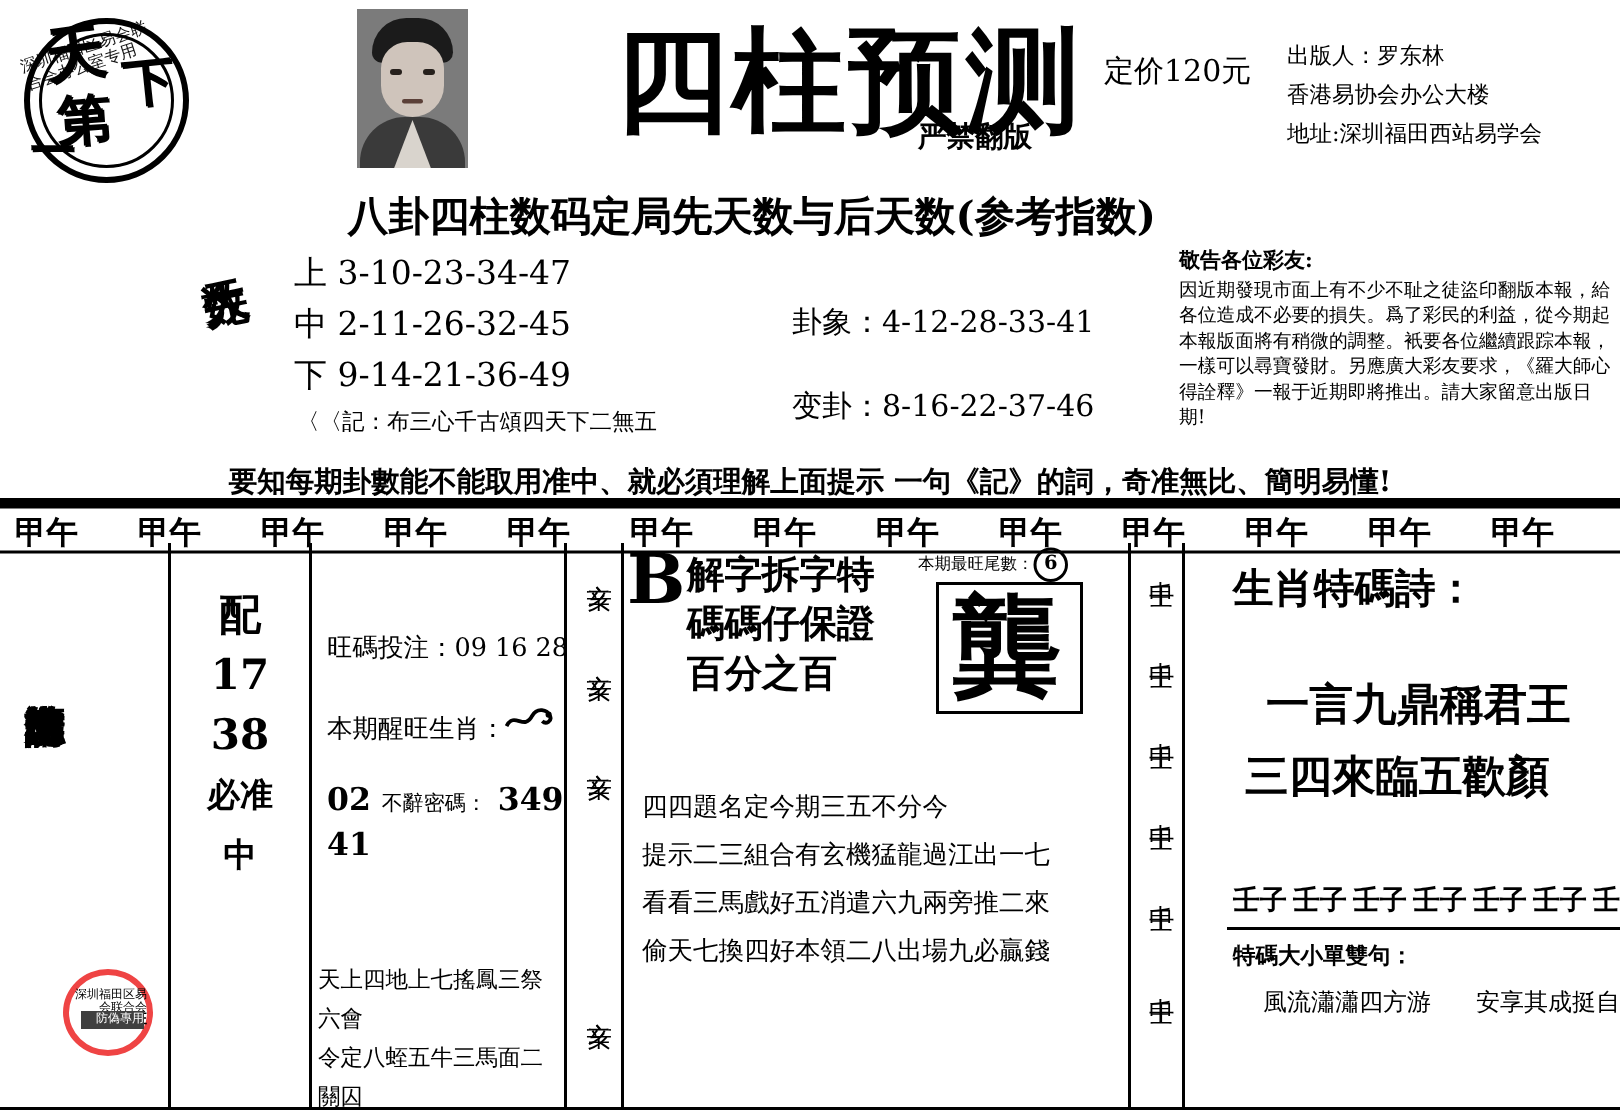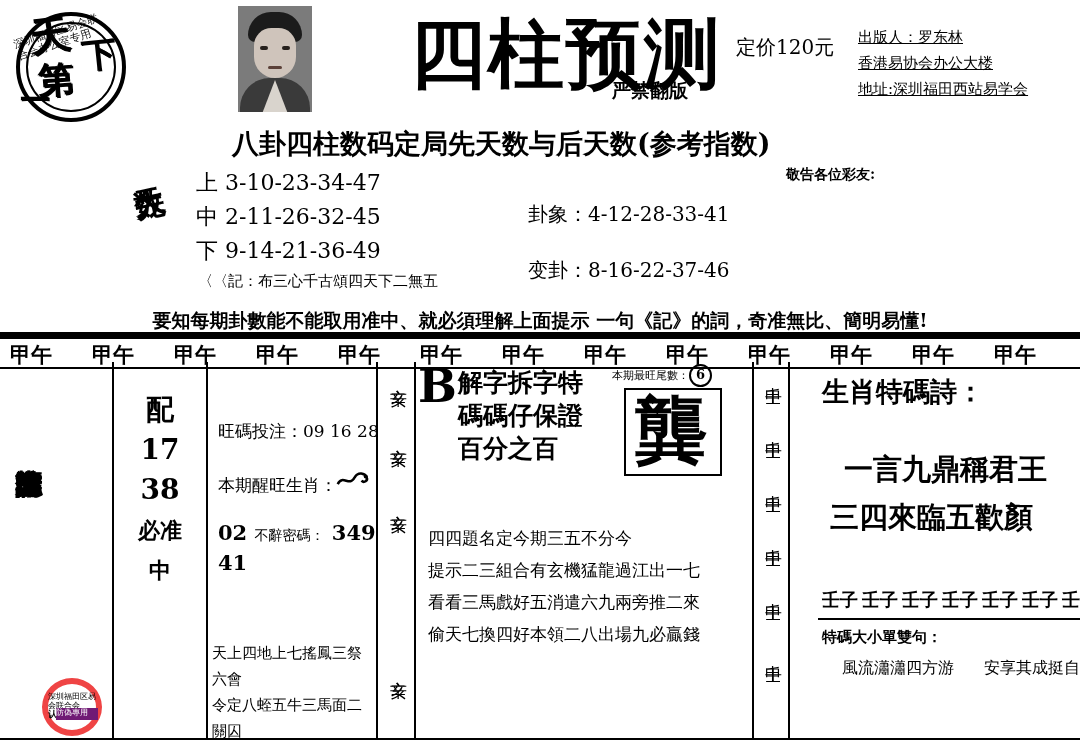--- a/index.html
+++ b/index.html
@@ -37,21 +37,21 @@
   #photo .eyeL{left:22px;} #photo .eyeR{left:44px;}
   #photo .mouth{position:absolute;left:30px;top:60px;width:14px;height:3px;background:#5b4038;border-radius:2px;}
   #photo .body{position:absolute;left:2px;top:72px;width:70px;height:36px;background:#3a3a3a;border-radius:30px 30px 0 0;}
   #photo .shirt{position:absolute;left:24px;top:74px;width:26px;height:34px;background:#d9d4cd;clip-path:polygon(50% 0,100% 100%,0 100%);}
 
   
   #title{left:410px;top:16px;font-size:76px;line-height:76px;font-weight:bold;letter-spacing:2px;
       font-family:"DejaVu Serif","Liberation Serif",serif;}
   #ban{left:612px;top:78px;font-size:19px;font-weight:bold;font-family:"DejaVu Serif",serif;}
   #price{left:736px;top:34px;font-size:20px;font-family:"DejaVu Serif",serif;}
-  #pubinfo{left:858px;top:24px;font-size:15px;line-height:26px;font-family:"DejaVu Serif",serif;text-decoration:underline;}
+  #pubinfo{left:858px;top:24px;font-size:15px;line-height:26px;font-family:"DejaVu Serif",serif;}
 
   #subtitle{left:232px;top:126px;font-size:27px;font-weight:bold;font-family:"DejaVu Serif",serif;}
 
   
   #numblock{left:196px;top:166px;font-size:22px;line-height:34px;font-family:"DejaVu Serif",serif;}
   #guaxiang{left:528px;top:186px;font-size:20px;line-height:56px;font-family:"DejaVu Serif",serif;}
   #notejj{left:198px;top:272px;font-size:15px;font-family:Liberation Mono, monospace;}
 
   
   #notice{left:786px;top:166px;width:288px;font-size:12.5px;line-height:17px;font-family:"DejaVu Serif",serif;}
@@ -66,24 +66,24 @@
 
   
   #grid{left:0;top:362px;width:1080px;height:378px;}
   .vline{position:absolute;top:0;bottom:0;width:2px;background:#000;}
   .hline{position:absolute;left:0;right:0;height:2px;background:#000;}
 
   
   #colA{position:absolute;left:0;top:0;width:112px;height:378px;}
   #colA .vtxt{position:absolute;left:14px;top:86px;font-size:27px;line-height:30px;font-weight:bold;
       font-family:"DejaVu Serif",serif;}
-  #colA .seal{position:absolute;left:42px;top:316px;width:60px;height:58px;border:6px solid #ef4444;
-      border-radius:50%;font-size:8px;line-height:9px;text-align:left;padding-top:8px;box-sizing:border-box;}
+  #colA .seal{position:absolute;left:42px;top:284px;width:60px;height:58px;border:4px solid #ef4444;
+      border-radius:50%;font-size:8px;line-height:9px;text-align:right;padding-top:8px;box-sizing:border-box;}
   #colA .seal b{display:block;font-size:9px;}
-  #colA .sealbar{position:absolute;left:8px;top:24px;width:42px;height:12px;background:#701a75;color:#fff;font-size:8px;}
+  #colA .sealbar{position:absolute;left:8px;top:24px;width:42px;height:12px;background:#404040;color:#fff;font-size:8px;}
 
   
   #colB{position:absolute;left:114px;top:0;width:92px;height:378px;}
   #colB .pei{position:absolute;left:18px;top:28px;font-size:28px;line-height:40px;font-weight:bold;text-align:center;width:56px;
       font-family:"DejaVu Serif",serif;}
 
   
   #colC{position:absolute;left:208px;top:0;width:168px;height:378px;font-family:"DejaVu Serif",serif;}
   #colC .r1{position:absolute;left:10px;top:58px;font-size:17px;}
   #colC .r2{position:absolute;left:10px;top:112px;font-size:17px;}
@@ -169,20 +169,21 @@
     <div>下 9-14-21-36-49</div>
   </div>
   <div id="guaxiang" class="abs">
     <div>卦象：4-12-28-33-41</div>
     <div>变卦：8-16-22-37-46</div>
   </div>
   <div id="notejj" class="abs nowrap">〈〈記：布三心千古頌四天下二無五</div>
 
   <div id="notice" class="abs">
     <span class="nt">敬告各位彩友:</span>
+    <span>因近期發現市面上有不少不耻之徒盜印翻版本報，給各位造成不必要的損失。爲了彩民的利益，從今期起本報版面將有稍微的調整。衹要各位繼續跟踪本報，一樣可以尋寶發財。另應廣大彩友要求，《羅大師心得詮釋》一報于近期即將推出。請大家留意出版日期!</span>
   </div>
 
   <div id="redline" class="abs ctr">要知每期卦數能不能取用准中、就必須理解上面提示 一句《記》的詞，奇准無比、簡明易懂!</div>
 
   <div id="strip" class="abs">
       <div class="cell" style="left: 10px;">甲午</div>
       <div class="cell" style="left: 92px;">甲午</div>
       <div class="cell" style="left: 174px;">甲午</div>
       <div class="cell" style="left: 256px;">甲午</div>
       <div class="cell" style="left: 338px;">甲午</div>

